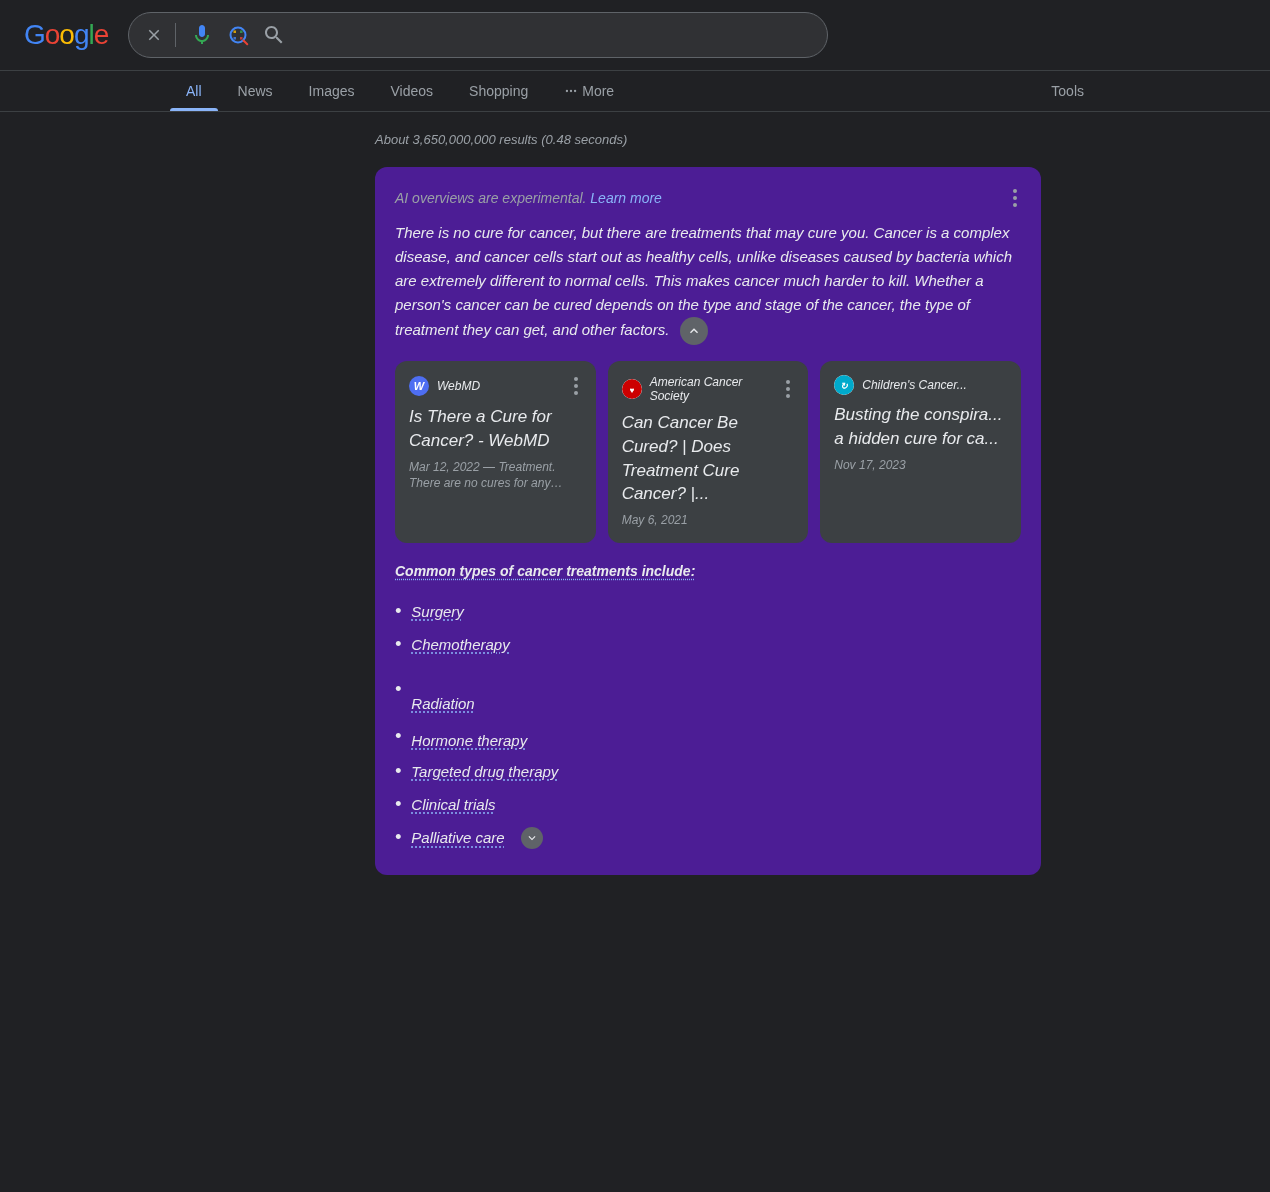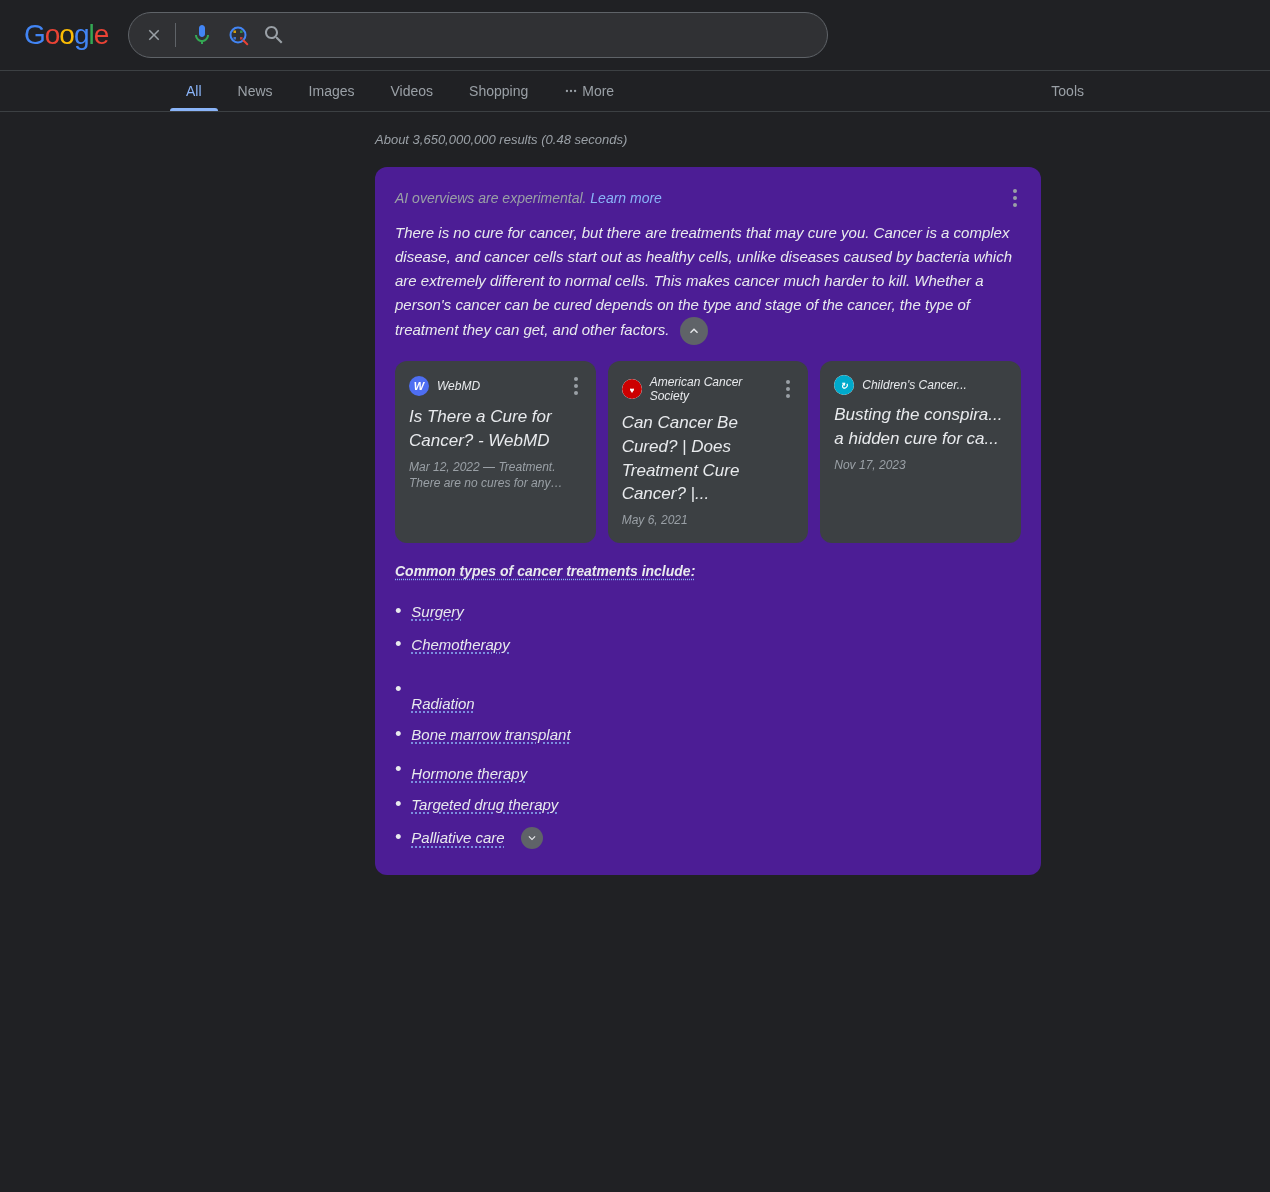--- a/index.html
+++ b/index.html
@@ -491,27 +491,27 @@
       <li class="treatment-item">
         <span style="text-decoration: underline dotted #8ab4f8; text-underline-offset:3px;">Surgery</span>
       </li>
       <li class="treatment-item">
         <span style="text-decoration: underline dotted #8ab4f8; text-underline-offset:3px;">Chemotherapy</span>
       </li>
       <li class="treatment-item">
         <span style="text-decoration: underline dotted #8ab4f8; text-underline-offset:3px;margin-top:28px;">Radiation</span>
       </li>
       <li class="treatment-item">
-        <span style="text-decoration: underline dotted #8ab4f8; text-underline-offset:3px;">Bone marrow transplant</span>
-      </li>
-      <li class="treatment-item">
         <span style="text-decoration: underline dotted #8ab4f8; text-underline-offset:3px;margin-top:8px;">Hormone therapy</span>
       </li>
       <li class="treatment-item">
         <span style="text-decoration: underline dotted #8ab4f8; text-underline-offset:3px;">Targeted drug therapy</span>
+      </li>
+      <li class="treatment-item">
+        <span style="text-decoration: underline dotted #8ab4f8; text-underline-offset:3px;">Clinical trials</span>
       </li>
       <li class="treatment-item">
         <span style="text-decoration: underline dotted #8ab4f8; text-underline-offset:3px;">Palliative care</span>
         <button class="expand-btn">
           <svg viewBox="0 0 24 24">
               <path d="M7.41 8.59L12 13.17l4.59-4.58L18 10l-6 6-6-6z"></path>
             </svg>
         </button>
       </li>
     </ul>

